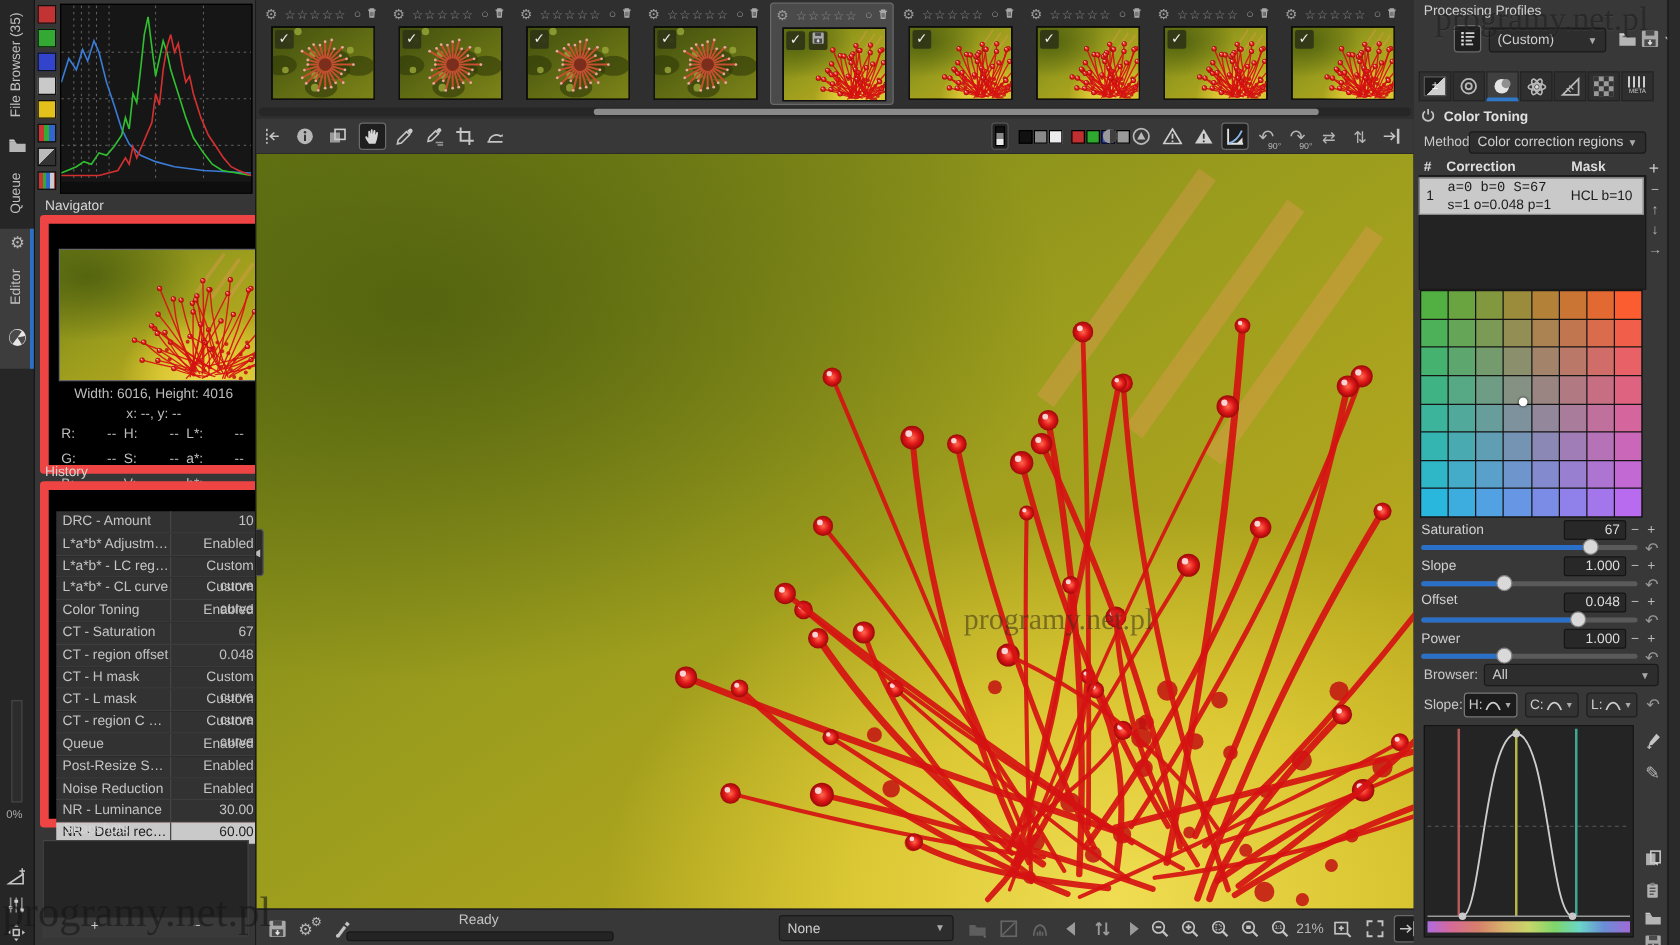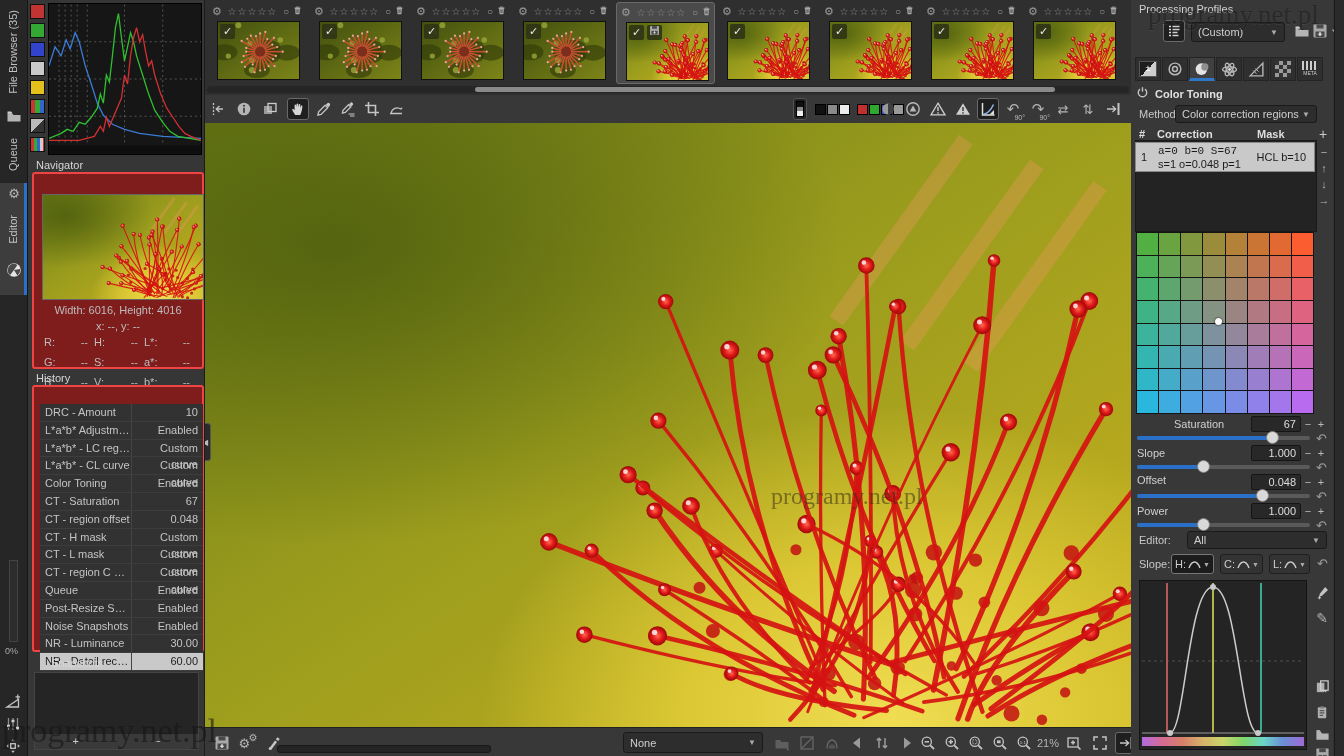--- a/index.html
+++ b/index.html
@@ -17,21 +17,21 @@
   #leftpanel{left:28px;top:0;width:176px;height:756px;background:#363636;}
   #histo-btns{left:2px;top:4px;width:16px;}
   .hb{width:13px;height:13px;margin:0 0 4px 0;border:1px solid #111;cursor:pointer;}
   .hb-r{background:#c23333;} .hb-g{background:#33a833;} .hb-b{background:#3344cc;}
   .hb-lum{background:#c9c9c9;} .hb-chrom{background:#e3c01c;}
   .hb-raw{background:linear-gradient(90deg,#c33 0 33%,#3a3 33% 66%,#36c 66% 100%);}
   .hb-mode{background:linear-gradient(135deg,#bbb 0 50%,#333 50% 100%);}
   .hb-bars{background:repeating-linear-gradient(90deg,#c33 0 3px,#3a3 3px 6px,#36c 6px 9px,#ccc 9px 12px);}
   #histogram-box{left:20px;top:3px;width:152px;height:150px;background:#161616;border:1px solid #000;}
   .panel-title{color:#d6d6d6;font-size:11px;}
-  .panelbox{background:#7f1d1d;border:2px solid #ef4444;border-radius:3px;}
+  .panelbox{background:#000000;border:7px solid #ef4444;border-radius:3px;}
   #nav-thumb{left:8px;top:20px;width:160px;height:104px;border:1px solid #666;background:#000;overflow:hidden;}
   .nav-line{width:100%;text-align:center;color:#bdbdbd;}
   .nav-grid{display:grid;grid-template-columns:24px 26px 24px 26px 26px 26px;row-gap:8px;color:#bdbdbd;}
   .nav-grid span{text-align:left;} .nav-grid .v{text-align:right;padding-right:6px;color:#b5b5b5;}
   
   #history-list{left:6px;top:17px;width:163px;}
   .hrow{display:flex;height:16.8px;line-height:16.8px;border-bottom:1px solid #3d3d3d;background:#323232;}
   .hrow .hl{flex:1;padding-left:5px;border-right:1px solid #444;overflow:hidden;white-space:nowrap;text-overflow:ellipsis;color:#c4c4c4;}
   .hrow .hv{width:66px;text-align:right;padding-right:5px;color:#c4c4c4;}
   .hrow.sel{background:#c9c9c9;} .hrow.sel .hl,.hrow.sel .hv{color:#1d1d1d;}
@@ -450,21 +450,21 @@
           </div>
           <div class="hrow">
             <span class="hl">Queue</span>
             <span class="hv">Enabled</span>
           </div>
           <div class="hrow">
             <span class="hl">Post-Resize Sharp...</span>
             <span class="hv">Enabled</span>
           </div>
           <div class="hrow">
-            <span class="hl">Noise Snapshots</span>
+            <span class="hl">Noise Reduction</span>
             <span class="hv">Enabled</span>
           </div>
           <div class="hrow">
             <span class="hl">NR - Luminance</span>
             <span class="hv">30.00</span>
           </div>
           <div class="hrow sel">
             <span class="hl">NR - Detail recove...</span>
             <span class="hv">60.00</span>
           </div>
@@ -2156,20 +2156,23 @@
             </span>
           </div>
           <div class="bb-icon" style="left: 58px;">
             <svg viewBox="0 0 16 16" fill="none" stroke="#c4c4c4" stroke-width="1.3">
               <path d="M3.5 13l5.5-7.5 2 1.6L5.5 14.5z" fill="#c4c4c4" stroke="none"></path>
               <path d="M9.8 4.3l1.6-2.1 2.4 1.9-1.7 2z" fill="#c4c4c4" stroke="none"></path>
               <circle cx="4.2" cy="13.6" r="1.5" fill="#c4c4c4" stroke="none"></circle>
             </svg>
           </div>
         </div>
+      <div id="progresswrap" class="abs">
+        <span style="color:#c4c4c4;">Ready</span>
+      </div>
       <div id="progressbar" class="abs"></div>
       <div class="abs select" style="left:418px;top:4px;width:140px;height:21px;">
         <span>None</span>
           <span class="arr">▼</span>
       </div>
       <div id="bb-mid">
           <div class="bb-icon dim" style="left: 566px;">
             <svg viewBox="0 0 16 16" fill="none" stroke="#c4c4c4" stroke-width="1.3">
               <path d="M1.5 5h4.5l1.5 2h7v6.5h-13z" fill="#7d7d7d" stroke="none"></path>
               <path d="M13 13.5l1.5 1.5" stroke="#999"></path>
@@ -2431,21 +2434,21 @@
         <div style="background: rgb(82, 161, 226);"></div>
         <div style="background: rgb(102, 150, 228);"></div>
         <div style="background: rgb(123, 140, 231);"></div>
         <div style="background: rgb(143, 129, 233);"></div>
         <div style="background: rgb(164, 118, 236);"></div>
         <div style="background: rgb(184, 107, 238);"></div>
         <div id="grid-marker" style="position: absolute; left: calc(46% - 3px); top: calc(49% - 3px);"></div>
       </div>
     <div id="ct-sliders" class="abs" style="left:6px;top:416px;width:190px;">
         <div style="position: relative; height: 29px;">
-          <div style="display:flex;align-items:center;height:15px;margin-left:37px;">
+          <div style="display:flex;align-items:center;height:15px;">
             <span class="srow-label">Saturation</span>
             <span style="margin-left:auto;display:flex;align-items:center;gap:1px;">
               <span class="valbox">67</span>
               <span class="pm">−</span>
               <span class="pm">+</span>
             </span>
           </div>
           <div style="display:flex;align-items:center;gap:6px;height:14px;">
             <div class="track" style="flex:1;">
               <div class="fill" style="width:78%;"></div>
@@ -2499,21 +2502,21 @@
           </div>
           <div style="display:flex;align-items:center;gap:6px;height:14px;">
             <div class="track" style="flex:1;">
               <div class="fill" style="width:38%;"></div>
               <div class="knob" style="left:calc(38% - 6px);"></div>
             </div>
             <span class="reset">↶</span>
           </div>
         </div>
       </div>
-    <div class="abs" style="left:8px;top:534px;color:#c8c8c8;">Editor:</div>
+    <div class="abs" style="left:8px;top:534px;color:#c8c8c8;">Browser:</div>
     <div class="abs select" style="left:56px;top:531px;width:140px;height:18px;">
       <span>All</span>
         <span class="arr">▼</span>
     </div>
     <div class="abs" style="left:8px;top:558px;color:#c8c8c8;">Slope:</div>
     <div id="maskcombos" class="abs" style="left:40px;top:554px;display:flex;gap:6px;">
         <div class="maskcombo pressed">
           <span>H:</span>
           <svg viewBox="0 0 13 10">
             <path d="M1 9C4 1 9 1 12 9" stroke="#ccc" fill="none" stroke-width="1.4"></path>

